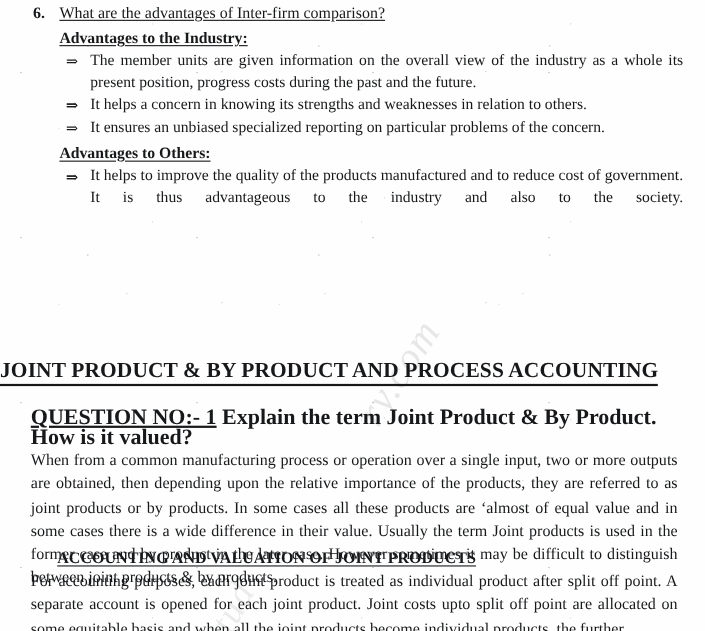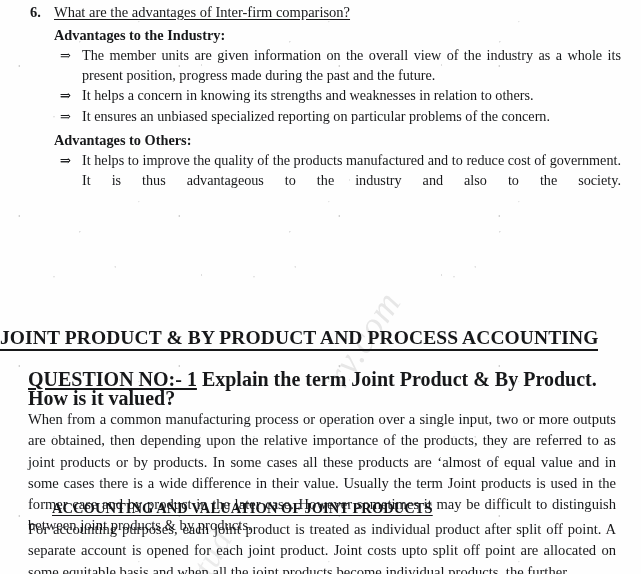--- a/index.html
+++ b/index.html
@@ -88,20 +88,21 @@
   .q6-title {
     font-weight: normal;
     font-size: 14.5px;
     text-decoration: underline;
     text-underline-offset: 1.5px;
   }
 
   .sub-head {
     font-weight: bold;
     font-size: 14.3px;
+    text-decoration: underline;
     text-underline-offset: 1.5px;
     margin: 6px 0 2px 54px;
   }
 
   ul.arrows {
     list-style: none;
     margin: 0;
     padding: 0 20px 0 60px;
   }
   ul.arrows li {
@@ -198,21 +199,21 @@
 
       <div class="q6-head">
         <div class="q6-num">6.</div>
         <div class="q6-title">What are the advantages of Inter-firm comparison?</div>
       </div>
 
       <div class="sub-head">Advantages to the Industry:</div>
       <ul class="arrows">
         <li>
           <span class="arrow">⇒</span>
-          <span>The member units are given information on the overall view of the industry as a whole its present position, progress made during the past and the future.</span>
+          <span>The member units are given information on the overall view of the industry as a whole its present position, progress costs during the past and the future.</span>
         </li>
         <li>
           <span class="arrow">⇒</span>
         </li>
       </ul>
 
       <ul class="arrows">
         <li>
           <span class="arrow">⇒</span>
           <span>It helps a concern in knowing its strengths and weaknesses in relation to others.</span>

